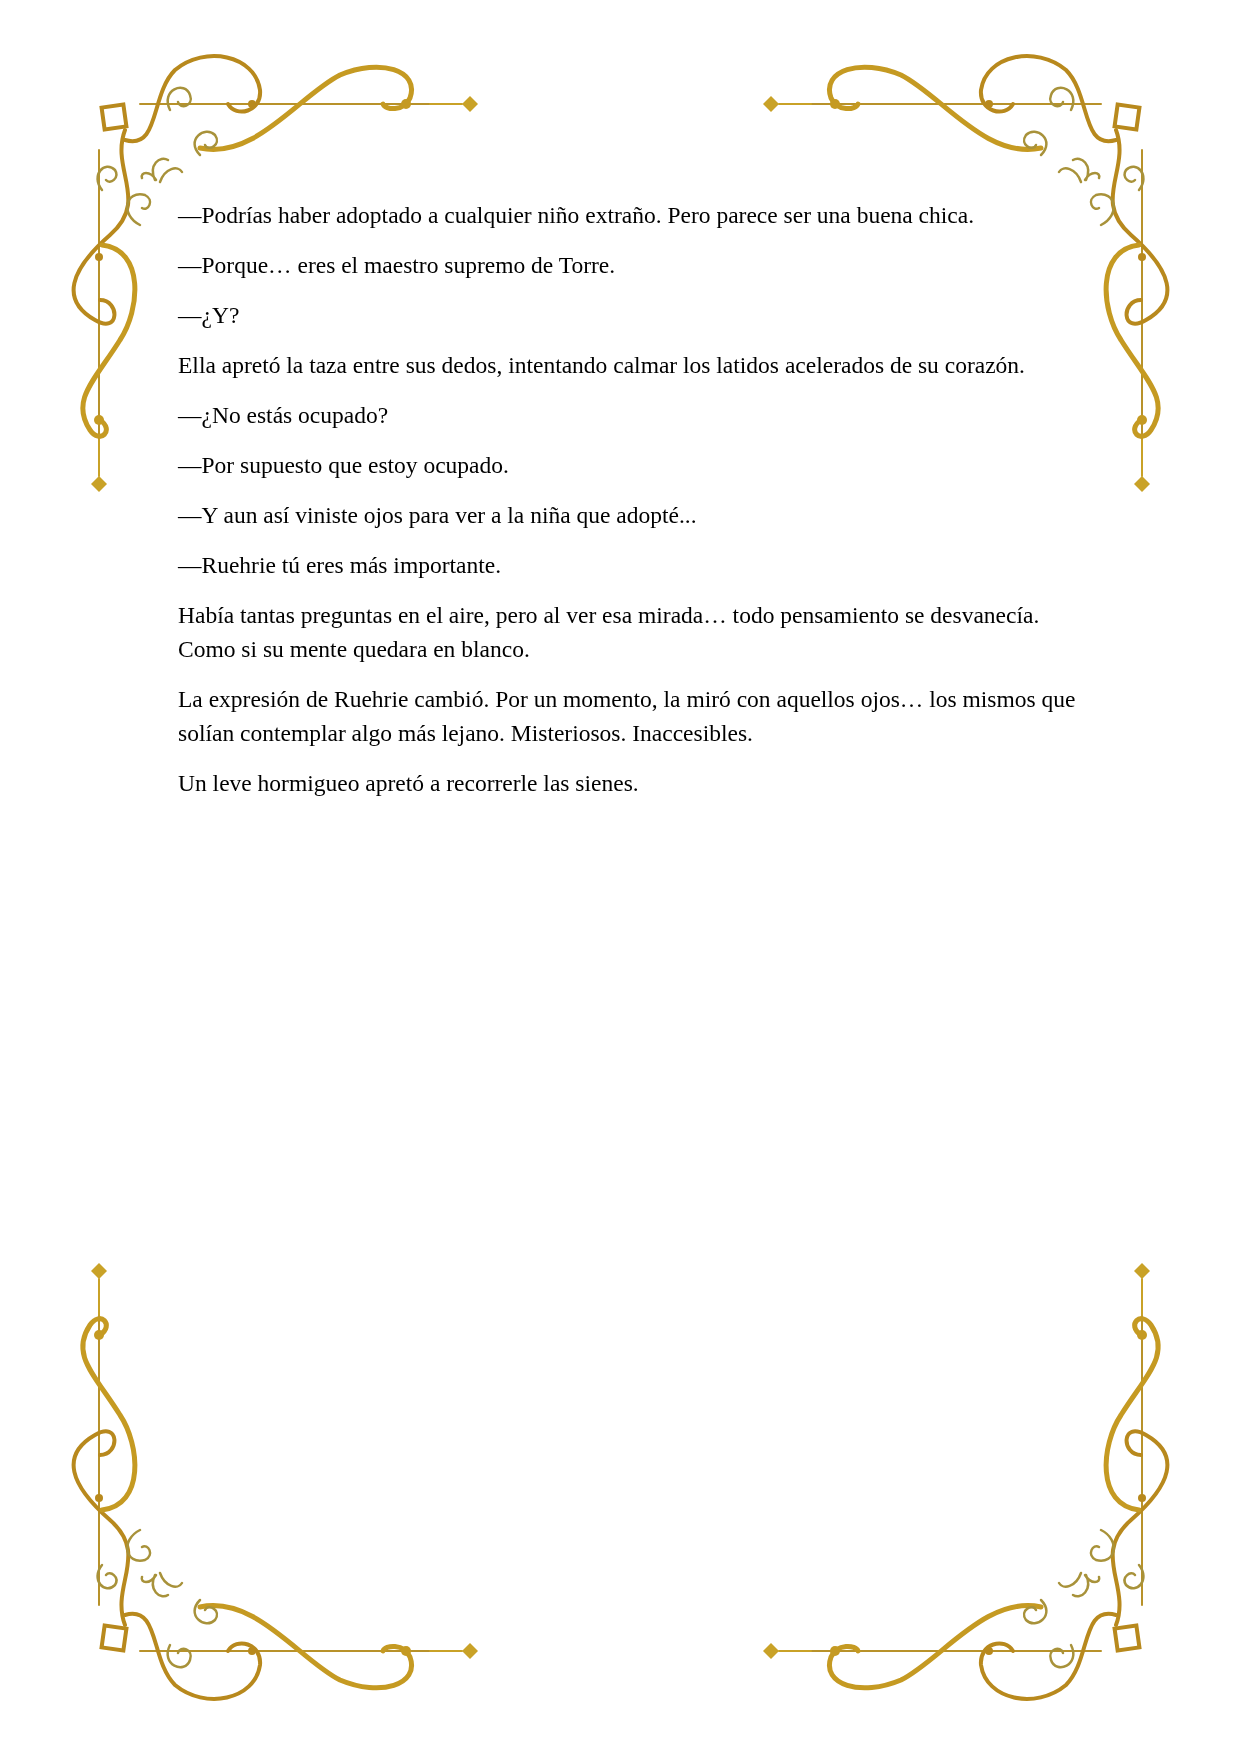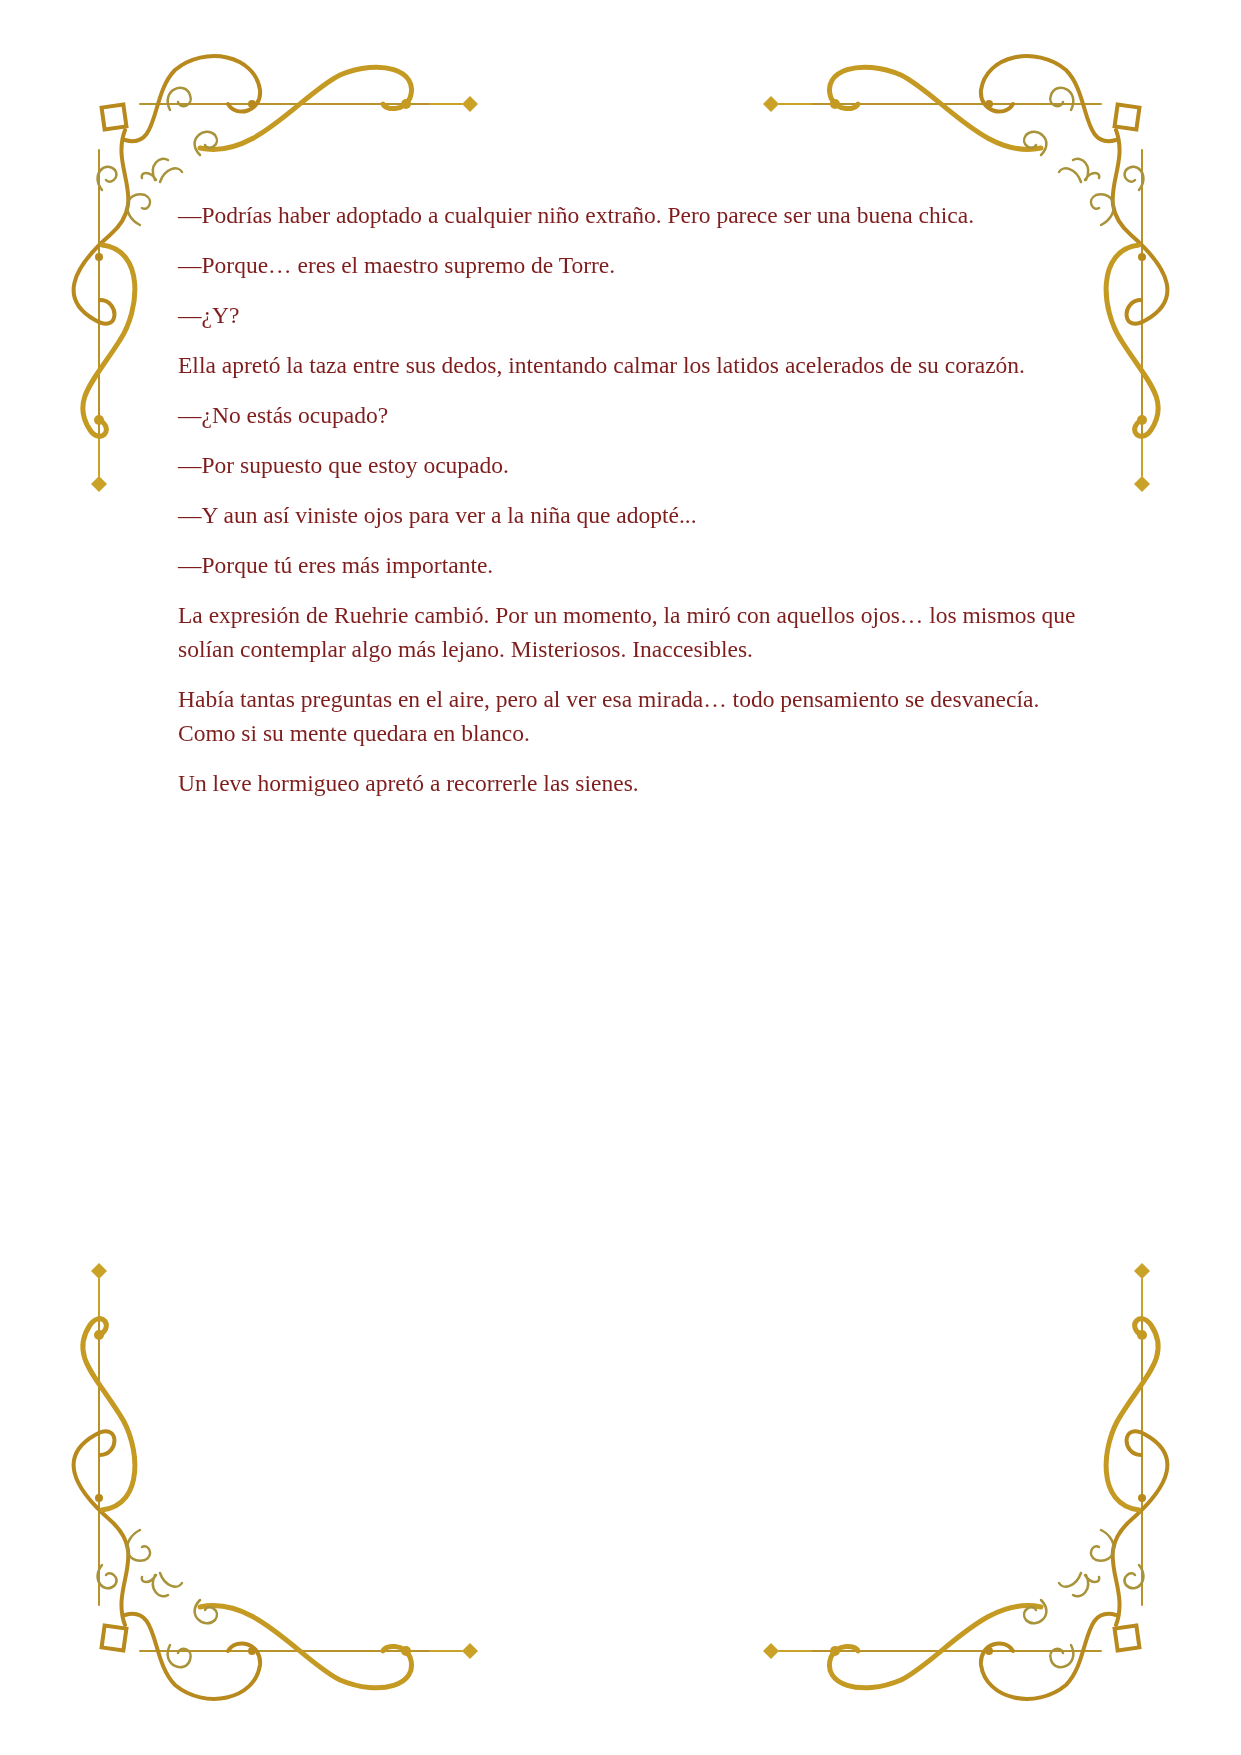--- a/index.html
+++ b/index.html
@@ -6,21 +6,21 @@
   body { width: 1241px; height: 1755px; position: relative; overflow: hidden; }
   .frame { position: absolute; left: 0; top: 0; width: 1241px; height: 1755px; }
   .page-text {
     position: absolute;
     left: 178px;
     top: 198px;
     width: 900px;
     font-family: "Liberation Serif", serif;
     font-size: 23.5px;
     line-height: 34px;
-    color: #7f1d1d;
+    color: #000000;
   }
   .page-text p { margin: 0 0 16px 0; }
 </style>
 </head>
 <body>
 
 <svg class="frame" viewBox="0 0 1241 1755" xmlns="http://www.w3.org/2000/svg">
   <defs>
     <linearGradient id="gTop" x1="0" y1="0" x2="1" y2="0">
       <stop offset="0" stop-color="#b98d1a"></stop>
@@ -77,17 +77,17 @@
 </svg>
 
 <div class="page-text">
   <p>—Podrías haber adoptado a cualquier niño extraño. Pero parece ser una buena chica.</p>
   <p>—Porque… eres el maestro supremo de Torre.</p>
   <p>—¿Y?</p>
   <p>Ella apretó la taza entre sus dedos, intentando calmar los latidos acelerados de su corazón.</p>
   <p>—¿No estás ocupado?</p>
   <p>—Por supuesto que estoy ocupado.</p>
   <p>—Y aun así viniste ojos para ver a la niña que adopté...</p>
-  <p>—Porque tú eres más importante.</p>
+  <p>—Ruehrie tú eres más importante.</p>
+  <p>Había tantas preguntas en el aire, pero al ver esa mirada… todo pensamiento se desvanecía. Como si su mente quedara en blanco.</p>
   <p>La expresión de Ruehrie cambió. Por un momento, la miró con aquellos ojos… los mismos que solían contemplar algo más lejano. Misteriosos. Inaccesibles.</p>
-  <p>Había tantas preguntas en el aire, pero al ver esa mirada… todo pensamiento se desvanecía. Como si su mente quedara en blanco.</p>
   <p>Un leve hormigueo apretó a recorrerle las sienes.</p>
 </div>
 
 </body></html>

